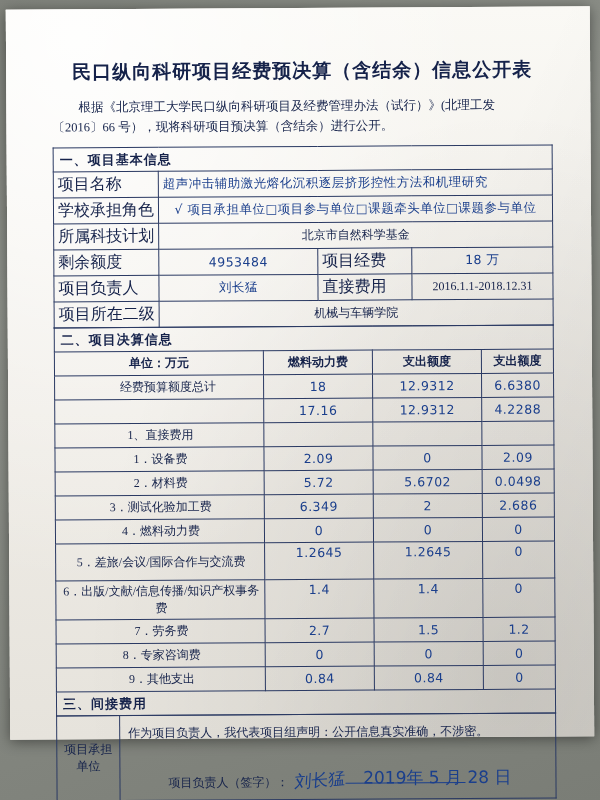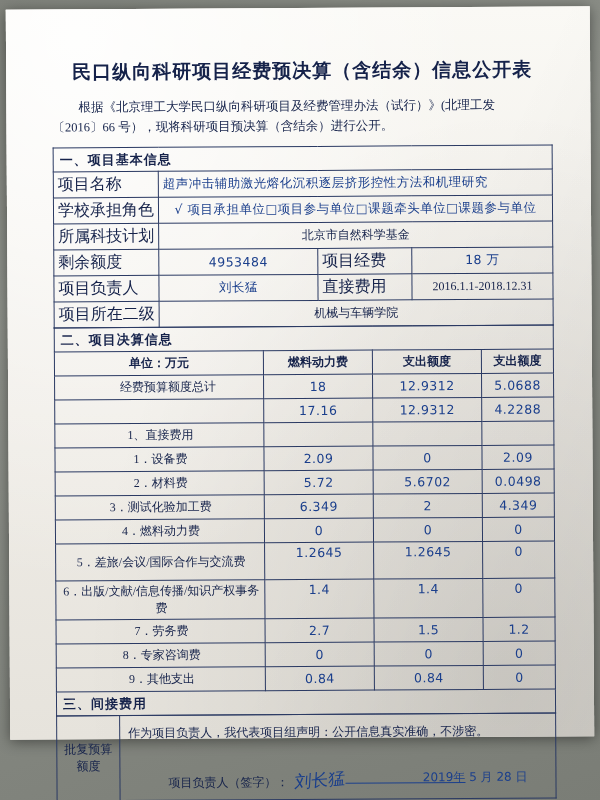--- a/index.html
+++ b/index.html
@@ -133,25 +133,25 @@
   }
   .sig-line {
     display: inline-block;
     width: 120px;
     border-bottom: 1.5px solid #1b3f8c;
     position: relative;
     top: -2px;
   }
   .date {
     position: absolute;
-    right: 20px;
+    right: 36px;
     top: -2px;
     font-family: "DejaVu Sans", sans-serif;
     color: #1b3f8c;
-    font-size: 12px;
+    font-size: 17px;
   }
 </style>
 </head>
 <body>
 
 <div class="photo"></div>
 <div class="sheet"></div>
 
 <div class="page">
   <div class="inner">
@@ -208,21 +208,21 @@
         <td style="width:200px">单位：万元</td>
         <td style="width:100px">燃料动力费</td>
         <td style="width:100px">支出额度</td>
         <td>支出额度</td>
       </tr>
 
       <tr class="money">
         <td class="val-c" style="padding-left:22px">经费预算额度总计</td>
         <td class="hand">18</td>
         <td class="hand">12.9312</td>
-        <td class="hand">5.0688</td>
+        <td class="hand">6.6380</td>
       </tr>
       <tr class="money">
         <td class="itemname"></td>
         <td class="hand">17.16</td>
         <td class="hand">12.9312</td>
         <td class="hand">4.2288</td>
       </tr>
       <tr class="money">
         <td class="itemname">1、直接费用</td>
         <td class="hand"></td>
@@ -238,21 +238,21 @@
       <tr class="money">
         <td class="itemname">2．材料费</td>
         <td class="hand">5.72</td>
         <td class="hand">5.6702</td>
         <td class="hand">0.0498</td>
       </tr>
       <tr class="money">
         <td class="itemname">3．测试化验加工费</td>
         <td class="hand">6.349</td>
         <td class="hand">2</td>
-        <td class="hand">4.349</td>
+        <td class="hand">2.686</td>
       </tr>
       <tr class="money">
         <td class="itemname">4．燃料动力费</td>
         <td class="hand">0</td>
         <td class="hand">0</td>
         <td class="hand">0</td>
       </tr>
       <tr class="money">
         <td class="itemname" style="height:32px">5．差旅/会议/国际合作与交流费</td>
         <td class="hand" style="vertical-align:top">1.2645</td>
@@ -286,21 +286,21 @@
 
       <tr>
         <td class="sec" colspan="4">三、间接费用</td>
       </tr>
     </tbody>
       </table>
 
     <table class="grid" style="margin-top:-1px">
       <tbody>
           <tr>
-        <td class="stmt-label">批复预算额度</td>
+        <td class="stmt-label">项目承担单位</td>
         <td class="stmt-body">
           <div>作为项目负责人，我代表项目组声明：公开信息真实准确，不涉密。</div>
           <div class="sign-row">
             <span>项目负责人（签字）：</span><span class="sig">刘长猛</span><span class="sig-line"></span>
             <span class="date">2019年 5 月 28 日</span>
           </div>
         </td>
       </tr>
     </tbody>
       </table>

